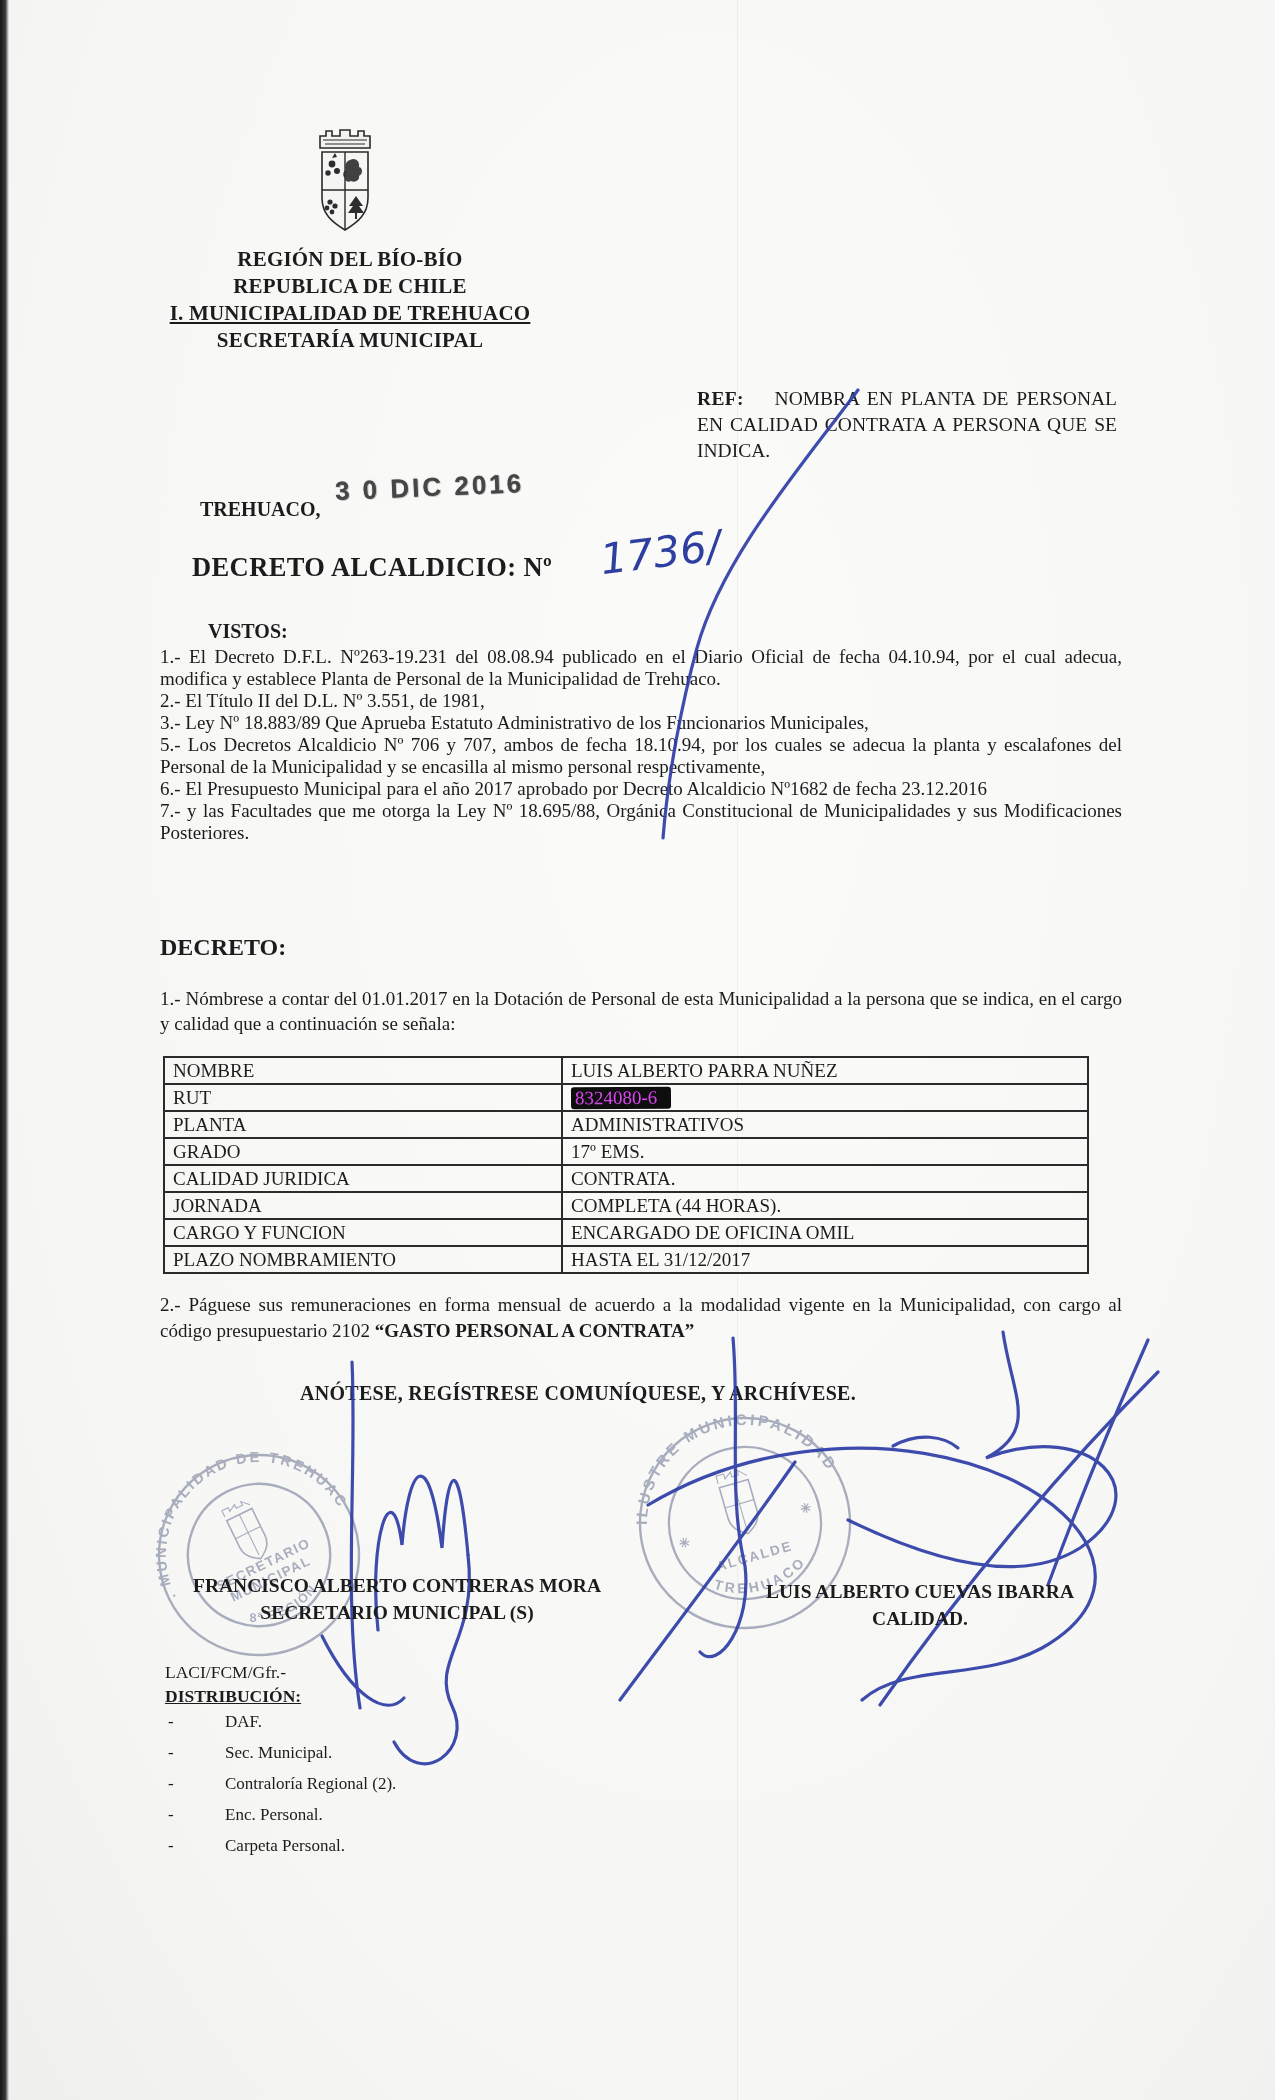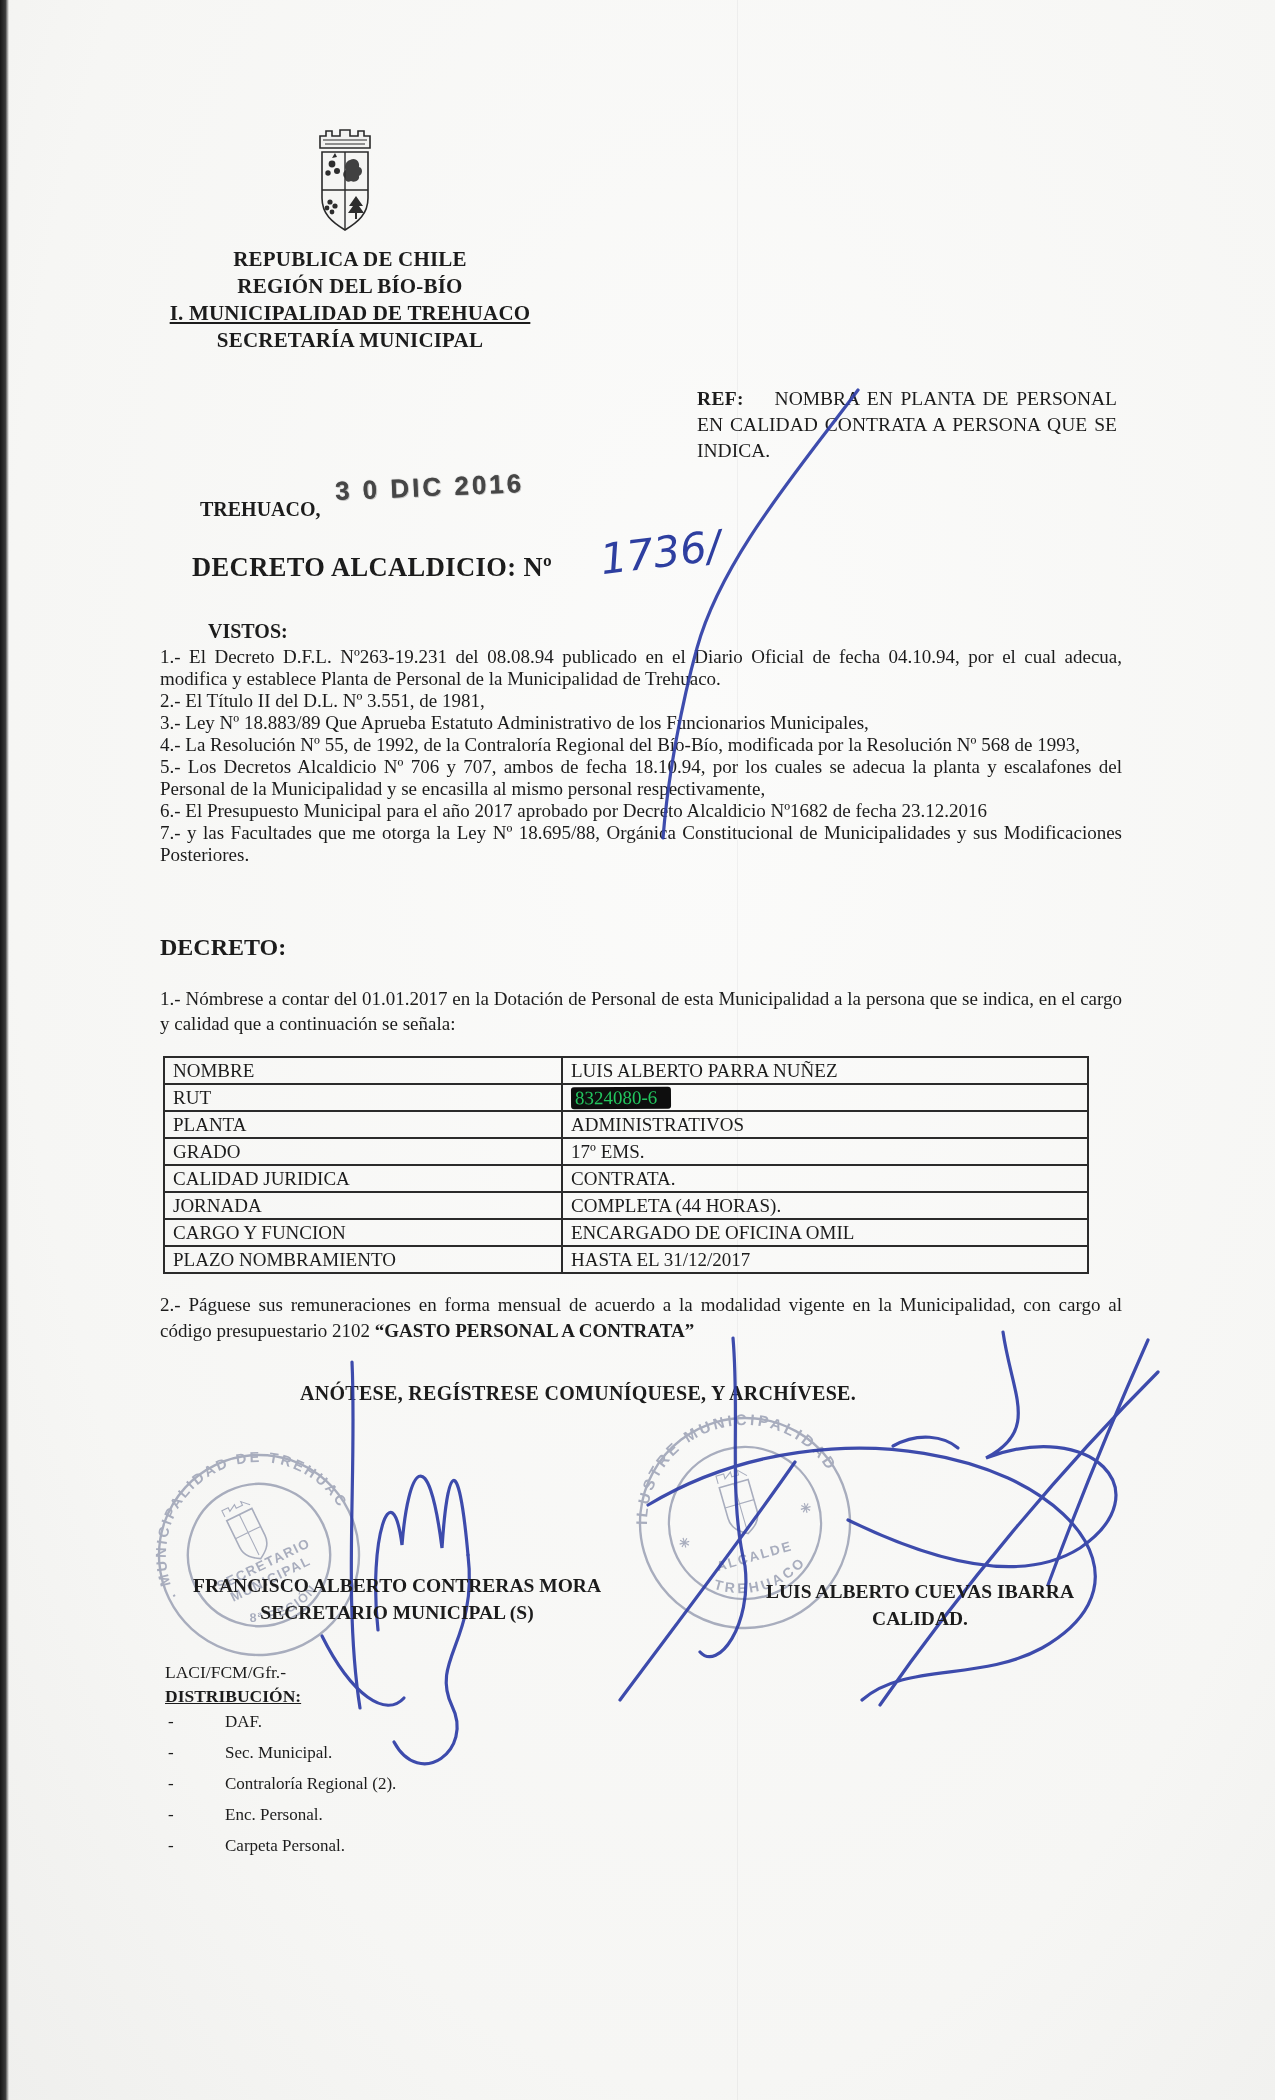--- a/index.html
+++ b/index.html
@@ -45,21 +45,21 @@
   .para1{position:absolute;left:160px;top:986px;width:962px;font-size:19px;line-height:25px;text-align:justify;}
   .para2{position:absolute;left:160px;top:1292px;width:962px;font-size:19px;line-height:25.5px;text-align:justify;}
 
   
   .appt-table{position:absolute;left:163px;top:1056px;width:926px;border-collapse:collapse;
     font-size:19px;border-radius:9px;}
   .appt-table td{border:2px solid #2b2b2b;padding:1px 8px;height:23px;}
   .appt-table td.lbl{width:380px;}
   .redact{display:inline-block;background:#0e0e0e;border-radius:3px;padding:0 14px 0 4px;
     transform:rotate(-.4deg);}
-  .redact span{color:#22c55e;}
+  .redact span{color:#d946ef;}
 
   
   .closing{position:absolute;left:300px;top:1382px;font-weight:bold;font-size:20px;letter-spacing:.3px;}
   .sig-left{position:absolute;left:163px;top:1572px;width:468px;text-align:center;
     font-weight:bold;font-size:19.5px;line-height:27px;}
   .sig-right{position:absolute;left:735px;top:1578px;width:370px;text-align:center;
     font-weight:bold;font-size:19.5px;line-height:27px;}
 
   
   .initials{position:absolute;left:165px;top:1662px;font-weight:normal;font-size:17.5px;}
@@ -94,43 +94,42 @@
       <path d="M38 34 c6 -3 10 2 9 7 c4 1 4 7 0 9 c1 4 -4 7 -8 5 c-3 2 -6 0 -6 -3 c-3 -2 -2 -7 1 -8 c-2 -4 0 -9 4 -10 z" opacity=".9"></path>
       <circle cx="18" cy="76" r="2.6"></circle>
         <circle cx="23" cy="80" r="2.6"></circle>
         <circle cx="15" cy="82" r="2.4"></circle>
         <circle cx="20" cy="86" r="2.4"></circle>
       <path d="M44 70 l7 10 l-4 0 l5 7 l-16 0 l5 -7 l-4 0 z M43 87 l2 0 l0 6 l-2 0 z"></path>
     </g>
   </svg>
 
   <div class="header-block">
+    <div>REGIÓN DEL BÍO-BÍO</div>
     <div>REPUBLICA DE CHILE</div>
-    <div>REGIÓN DEL BÍO-BÍO</div>
     <div class="u">I. MUNICIPALIDAD DE TREHUACO</div>
     <div>SECRETARÍA  MUNICIPAL</div>
   </div>
 
   <div class="ref-block">
     <b>REF:</b>&nbsp;&nbsp;&nbsp;
     <span>NOMBRA EN PLANTA DE PERSONAL EN CALIDAD CONTRATA A PERSONA QUE SE INDICA.</span>
   </div>
 
   <div class="place-line">TREHUACO,</div>
   <div class="date-stamp">3 0 DIC 2016</div>
 
   <div class="decree-title">DECRETO ALCALDICIO:  Nº</div>
   <div class="hand-number">1736/</div>
 
   <div class="vistos-heading">VISTOS:</div>
   <div class="vistos-list">
     <div>1.- El Decreto D.F.L. Nº263-19.231  del 08.08.94 publicado en el Diario Oficial de fecha 04.10.94, por el cual adecua, modifica y establece Planta de Personal de la Municipalidad de Trehuaco.</div>
     <div>2.- El Título II del D.L. Nº 3.551, de 1981,</div>
     <div>3.- Ley Nº 18.883/89 Que Aprueba Estatuto Administrativo de los Funcionarios Municipales,</div>
-    <div>4.- La Resolución Nº 55, de 1992, de la Contraloría Regional del Bío-Bío, modificada por la Resolución Nº 568 de 1993,</div>
     <div>5.- Los Decretos Alcaldicio Nº 706 y 707, ambos de fecha 18.10.94, por los cuales se adecua la planta y escalafones del Personal de la Municipalidad y se encasilla al mismo personal respectivamente,</div>
     <div>6.- El Presupuesto Municipal para el año 2017 aprobado por Decreto Alcaldicio Nº1682 de fecha 23.12.2016</div>
     <div>7.- y las Facultades que me otorga la Ley Nº 18.695/88, Orgánica Constitucional de Municipalidades y sus Modificaciones Posteriores.</div>
   </div>
 
   <div class="decreto-heading">DECRETO:</div>
   <div class="para1">1.- Nómbrese a contar del 01.01.2017 en la Dotación de Personal de esta Municipalidad a la persona que se indica, en el cargo y calidad que a continuación se señala:</div>
 
   <table class="appt-table">
     <tbody>

